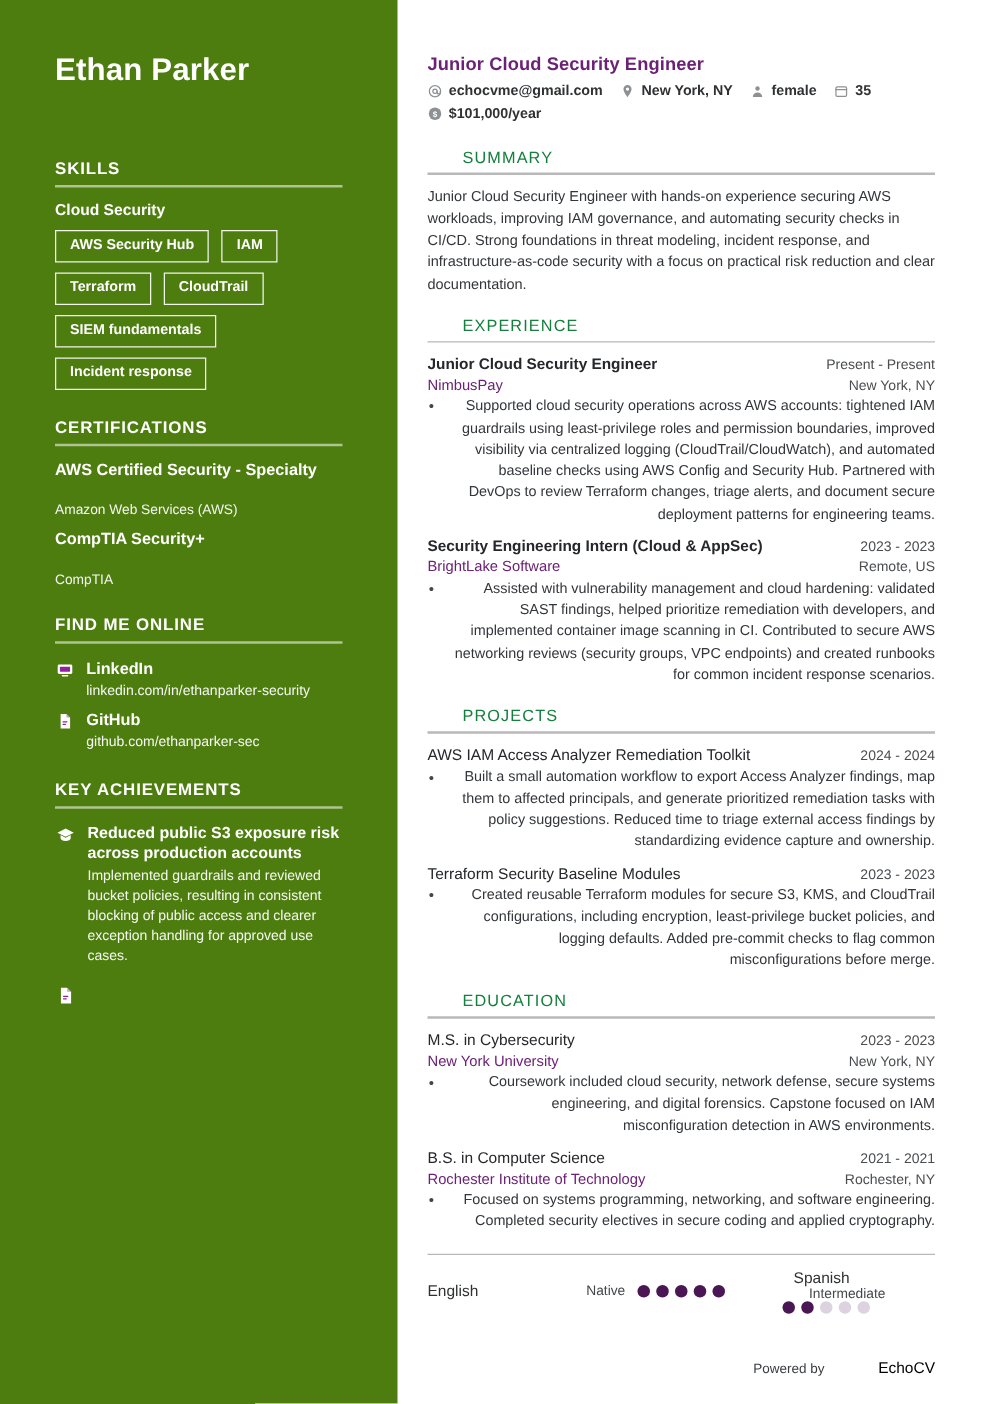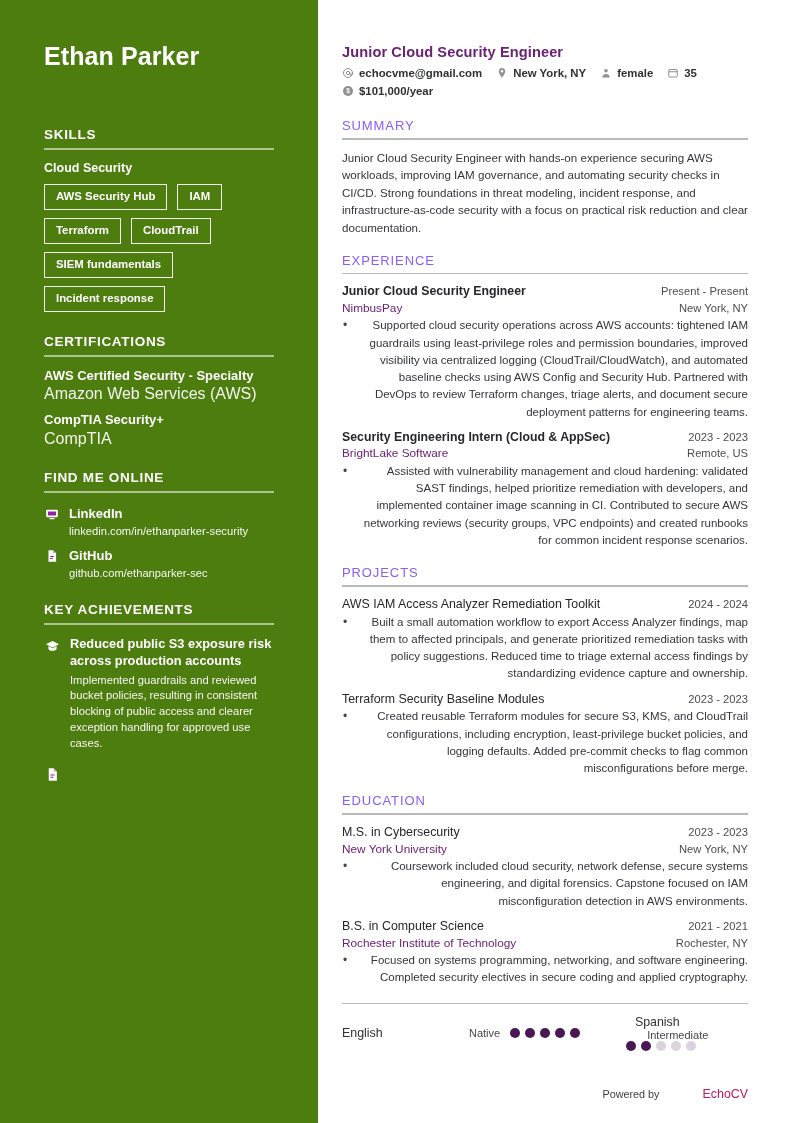--- a/index.html
+++ b/index.html
@@ -64,21 +64,21 @@
     white-space: nowrap;
     line-height: 1.15;
   }
 
   
   .cert { margin-bottom: 9px; }
   .cert-name {
     font-size: 13px; font-weight: bold; color: #fff; line-height: 1.25;
   }
   .cert-issuer {
-    font-size: 16px; color: rgba(255,255,255,.93); margin-top: 1px;
+    font-size: 11px; color: rgba(255,255,255,.93); margin-top: 18px;
   }
 
   
   .link-row { display: flex; gap: 10px; margin-bottom: 7px; }
   .link-ico {
     width: 15px; flex: 0 0 15px; margin-top: 3px;
     display: flex; align-items: flex-start; justify-content: center;
   }
   .link-ico svg { display: block; }
   .link-title { font-size: 13px; font-weight: bold; color: #fff; line-height: 1.25; }
@@ -109,22 +109,23 @@
   }
   .contact-rows { display: flex; flex-wrap: wrap; gap: 3px 14px; margin-bottom: 21px; }
   .contact-item { display: flex; align-items: flex-start; gap: 5px; }
   .contact-item .ci-ico { width: 12px; height: 12px; flex: 0 0 12px; display:flex; align-items:center; justify-content:center; }
   .contact-item .ci-txt { font-size: 11.4px; font-weight: bold; color: #2f3133; }
 
   .sec { margin-bottom: 16px; }
   .sec-title {
     font-size: 13px;
     letter-spacing: .9px;
-    color: #8b5cf6;
+    color: #15803d;
     margin-bottom: 5px;
+    margin-left: 28px;
   }
   .sec-rule { height: 1.6px; background: #b9b9bc; margin-bottom: 9px; }
 
   .summary-text { font-size: 11.6px; line-height: 1.52; color: #33363a; }
 
   .entry { margin-bottom: 8px; }
   .entry-top { display: flex; justify-content: space-between; align-items: baseline; gap: 12px; }
   .entry-title { font-size: 12.3px; font-weight: bold; color: #25272a; line-height: 1.35; }
   .entry-title.plain { font-weight: normal; font-size: 12.4px; }
   .entry-date { font-size: 11.2px; color: #4a4d50; white-space: nowrap; }
@@ -147,21 +148,21 @@
   .lang-level { font-size: 11px; color: #44474a; padding-left: 43px; }
   .dots { display: flex; gap: 5px; align-items: center; }
   .dot { width: 10px; height: 10px; border-radius: 50%; background: #dcd2e0; }
   .dot.on { background: #4b1654; }
 
   .footer {
     position: absolute;
     right: 46px; bottom: 22px;
     font-size: 10.8px; color: #3a3d40;
   }
-  .footer .brand { color: #be185d; font-size: 12.4px; padding-left: 40px; }
+  .footer .brand { color: #000000; font-size: 12.4px; padding-left: 40px; }
 </style>
 </head>
 <body>
 
 <div class="page">
 
   <aside class="sidebar">
     <div class="sb-inner">
 
       <div class="name">Ethan Parker</div>

